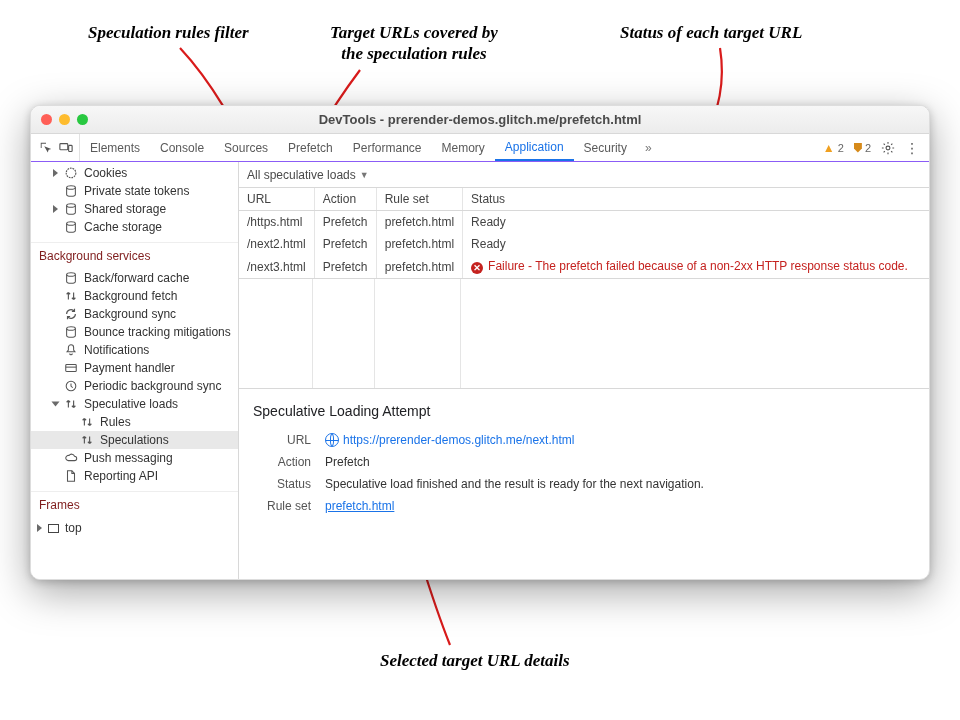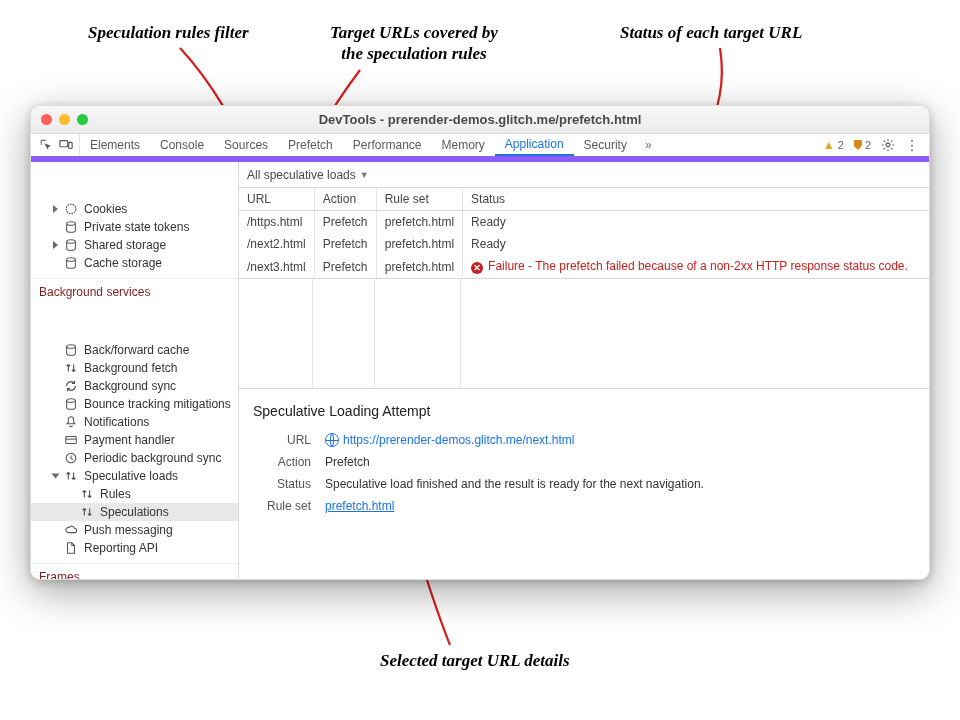--- a/index.html
+++ b/index.html
@@ -56,21 +56,21 @@
     position: relative;
   }
   .dots { display: flex; gap: 7px; margin-left: 10px; }
   .dot { width: 11px; height: 11px; border-radius: 50%; }
   .dot.red { background: #ff5f57; }
   .dot.yellow { background: #febc2e; }
   .dot.green { background: #28c840; }
   .title { position: absolute; left: 0; right: 0; text-align: center; font-size: 13px; font-weight: 600; color: #4a4a4a; pointer-events:none;}
   .tabbar {
     height: 28px;
-    border-bottom: 6px solid #8b5cf6;
+    border-bottom: 1px solid #8b5cf6;
     display: flex;
     align-items: stretch;
     font-size: 12px;
     color: #555;
     padding: 0 6px;
   }
   .tabbar .lefticons { display:flex; align-items:center; gap:6px; padding: 0 6px 0 2px; border-right:1px solid #e2e2e2; }
   .tabbar .tabs { display: flex; align-items: stretch; }
   .tabbar .tab { padding: 0 10px; display:flex; align-items:center; color:#5a5a5a; cursor:pointer; }
   .tabbar .tab.active { color:#1a73e8; border-bottom:2px solid #1a73e8; font-weight:500;}
@@ -82,21 +82,21 @@
   .bp-icon { width:8px;height:10px; background:#d68a1a; display:inline-block; clip-path: polygon(0 0, 100% 0, 100% 60%, 50% 100%, 0 60%);}
   .gear, .kebab { cursor:pointer; }
 
   .body { flex:1; display:flex; overflow:hidden; }
   .sidebar {
     width: 208px;
     border-right: 1px solid #d8d8d8;
     overflow-y: auto;
     background:#fff;
   }
-  .tree { padding: 2px 0 6px; margin-top: 36px; }
+  .tree { padding: 2px 0 6px; }
   .tree-item {
     display:flex; align-items:center; gap:6px;
     padding: 2px 4px 2px 10px;
     font-size: 12px; color:#333;
     white-space: nowrap;
     cursor:pointer;
   }
   .tree-item.indent1 { padding-left: 22px; }
   .tree-item.indent2 { padding-left: 38px; }
   .tree-item .disc { width:0;height:0;border-left:5px solid #6a6a6a;border-top:4px solid transparent;border-bottom:4px solid transparent; visibility:hidden; }

